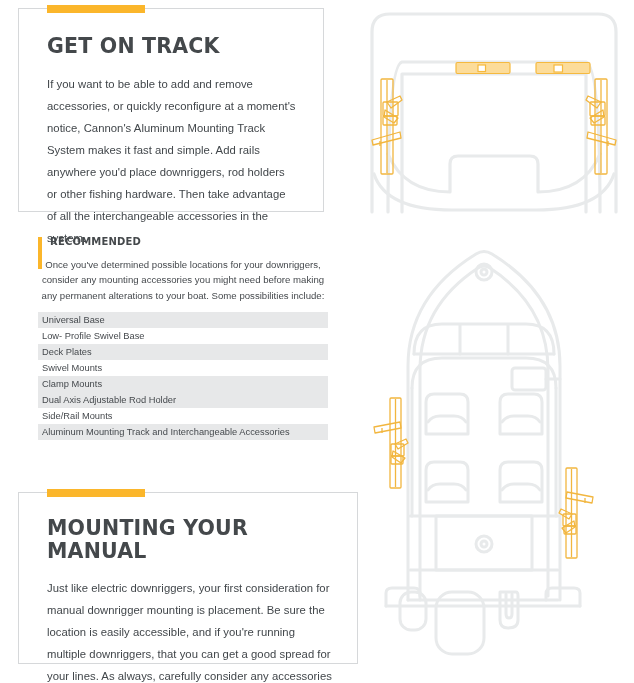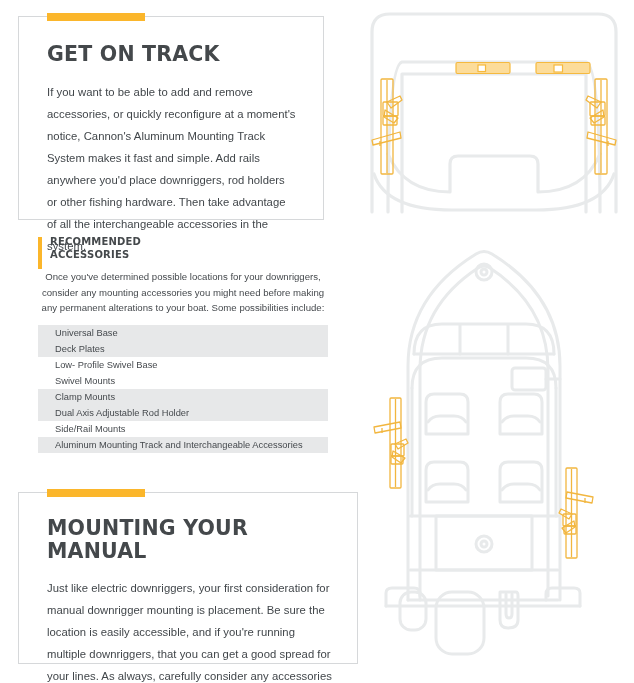--- a/index.html
+++ b/index.html
@@ -56,21 +56,21 @@
     margin-bottom: 15px;
   }
 
   .panel-body {
     font-size: 11.3px;
     line-height: 1.95;
     color: #41464a;
     letter-spacing: 0.03px;
   }
 
-  #panel-get-on-track { left: 0; top: 16px; width: 306px; height: 204px; }
+  #panel-get-on-track { left: 0; top: 8px; width: 306px; height: 204px; }
   #panel-mounting     { left: 0; top: 492px; width: 340px; height: 172px; }
   #panel-mounting .panel-inner { padding: 24px 22px 20px 28px; }
 
   
   #accessories {
     position: absolute;
     left: 20px;
     top: 236px;
     width: 290px;
   }
@@ -102,21 +102,21 @@
     text-align: center;
   }
 
   .acc-list { margin-top: 9px; list-style: none; }
 
   .acc-item {
     font-size: 9.3px;
     line-height: 16px;
     height: 16px;
     color: #45494d;
-    padding-left: 17px;
+    padding-left: 4px;
     letter-spacing: 0.01px;
     white-space: nowrap;
     background: #ffffff;
   }
   .acc-item.striped { background: #e7e8e9; }
 
   
   .diagram { position: absolute; }
   #stern-diagram { left: 358px; top: 4px; width: 272px; height: 222px; }
   #topdown-diagram { left: 372px; top: 248px; width: 258px; height: 432px; }
@@ -134,27 +134,26 @@
       <div class="panel-inner">
         <h1 class="panel-title">GET ON TRACK</h1>
         <p class="panel-body">If you want to be able to add and remove accessories, or quickly reconfigure at a moment's notice, Cannon's Aluminum Mounting Track System makes it fast and simple. Add rails anywhere you'd place downriggers, rod holders or other fishing hardware. Then take advantage of all the interchangeable accessories in the system.</p>
       </div>
     </section>
 
     <section id="accessories">
       <div class="acc-head">
         <span class="acc-bar"></span>
         <div class="acc-title">RECOMMENDED</div>
-        <div class="acc-title">ACCESSORIES</div>
       </div>
       <p class="acc-intro">Once you've determined possible locations for your downriggers, consider any mounting accessories you might need before making any permanent alterations to your boat. Some possibilities include:</p>
       <ul class="acc-list">
         <li class="acc-item striped">Universal Base</li>
+        <li class="acc-item">Low- Profile Swivel Base</li>
         <li class="acc-item striped">Deck Plates</li>
-        <li class="acc-item">Low- Profile Swivel Base</li>
         <li class="acc-item">Swivel Mounts</li>
         <li class="acc-item striped">Clamp Mounts</li>
         <li class="acc-item striped">Dual Axis Adjustable Rod Holder</li>
         <li class="acc-item">Side/Rail Mounts</li>
         <li class="acc-item striped">Aluminum Mounting Track and Interchangeable Accessories</li>
       </ul>
     </section>
 
     <section class="panel" id="panel-mounting">
       <div class="panel-accent"></div>

